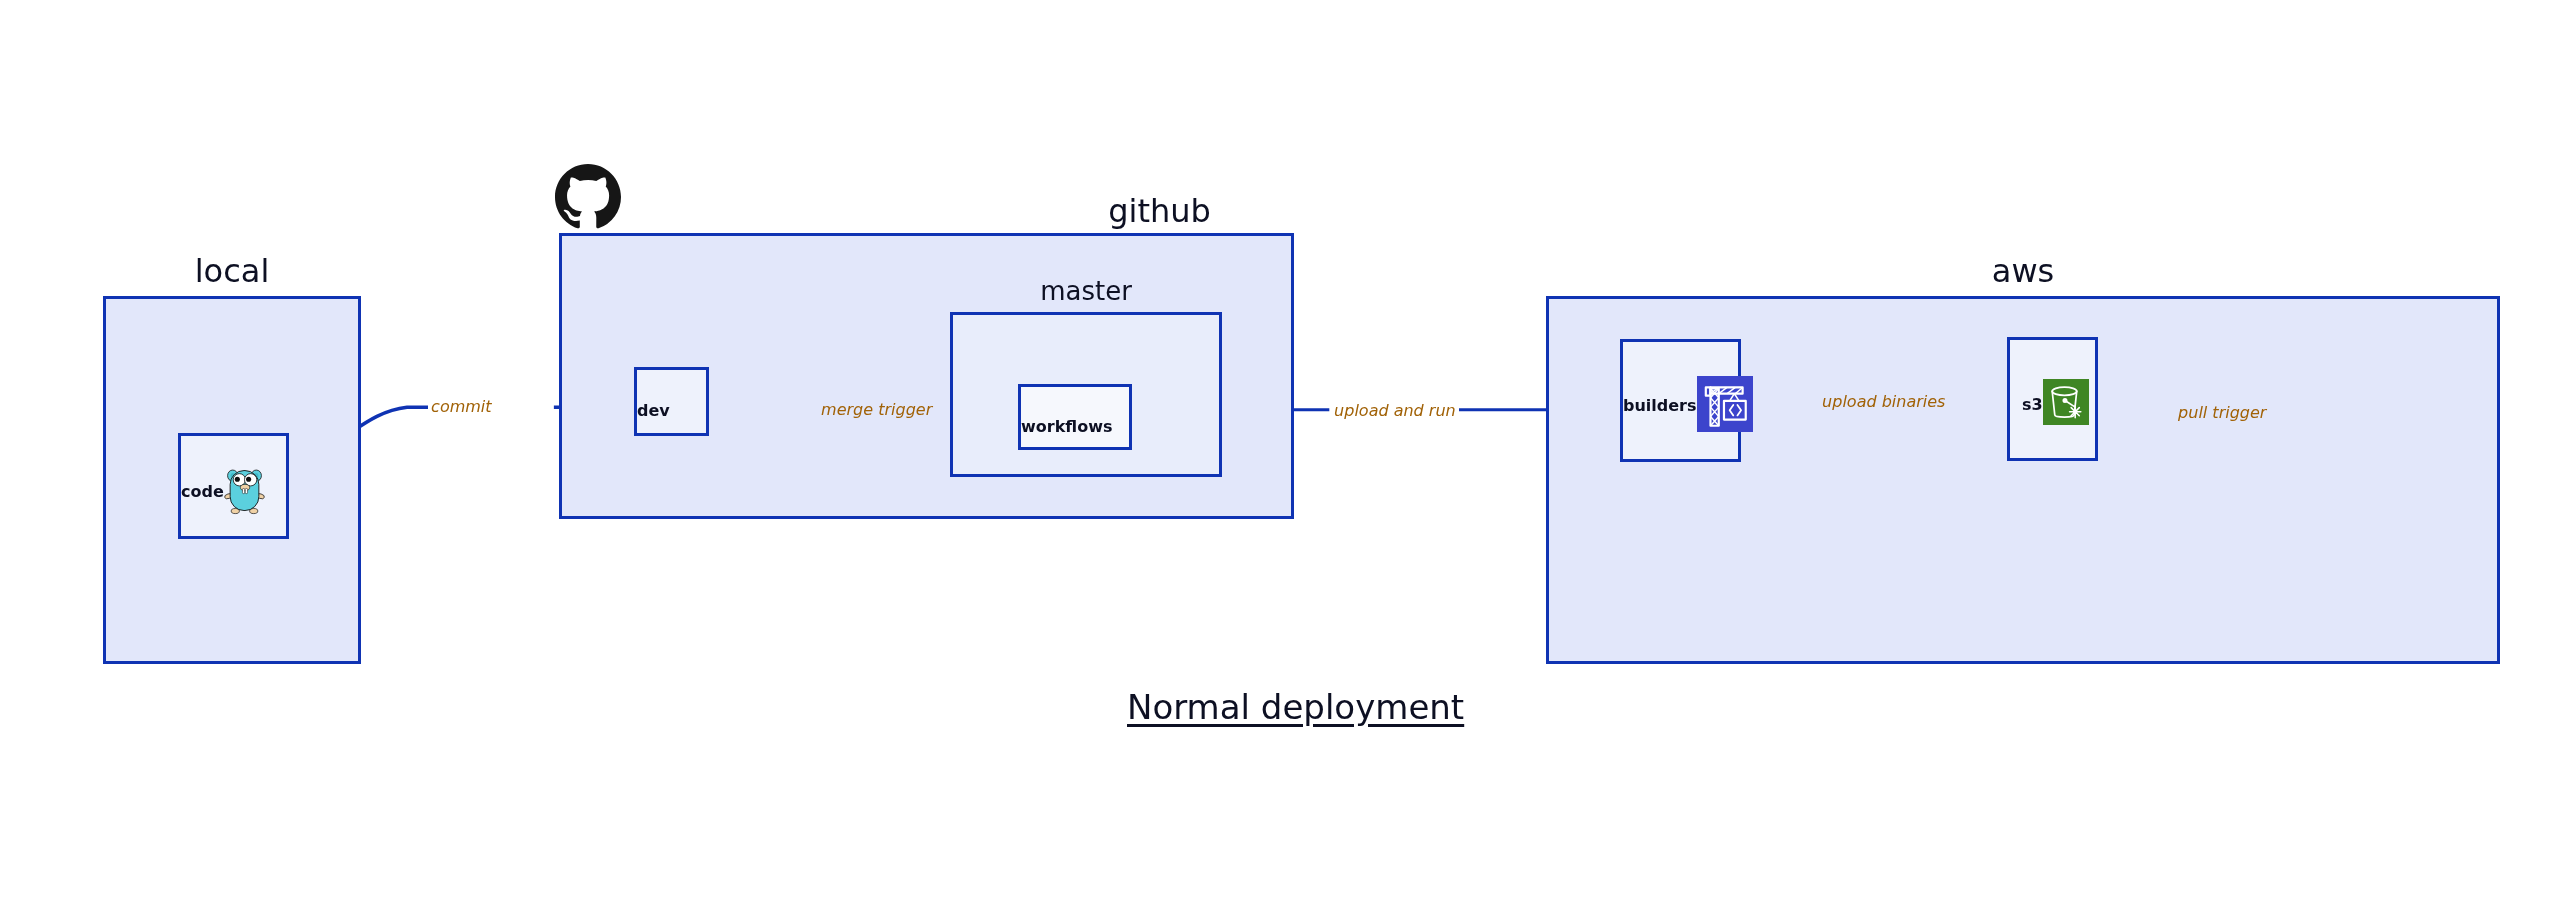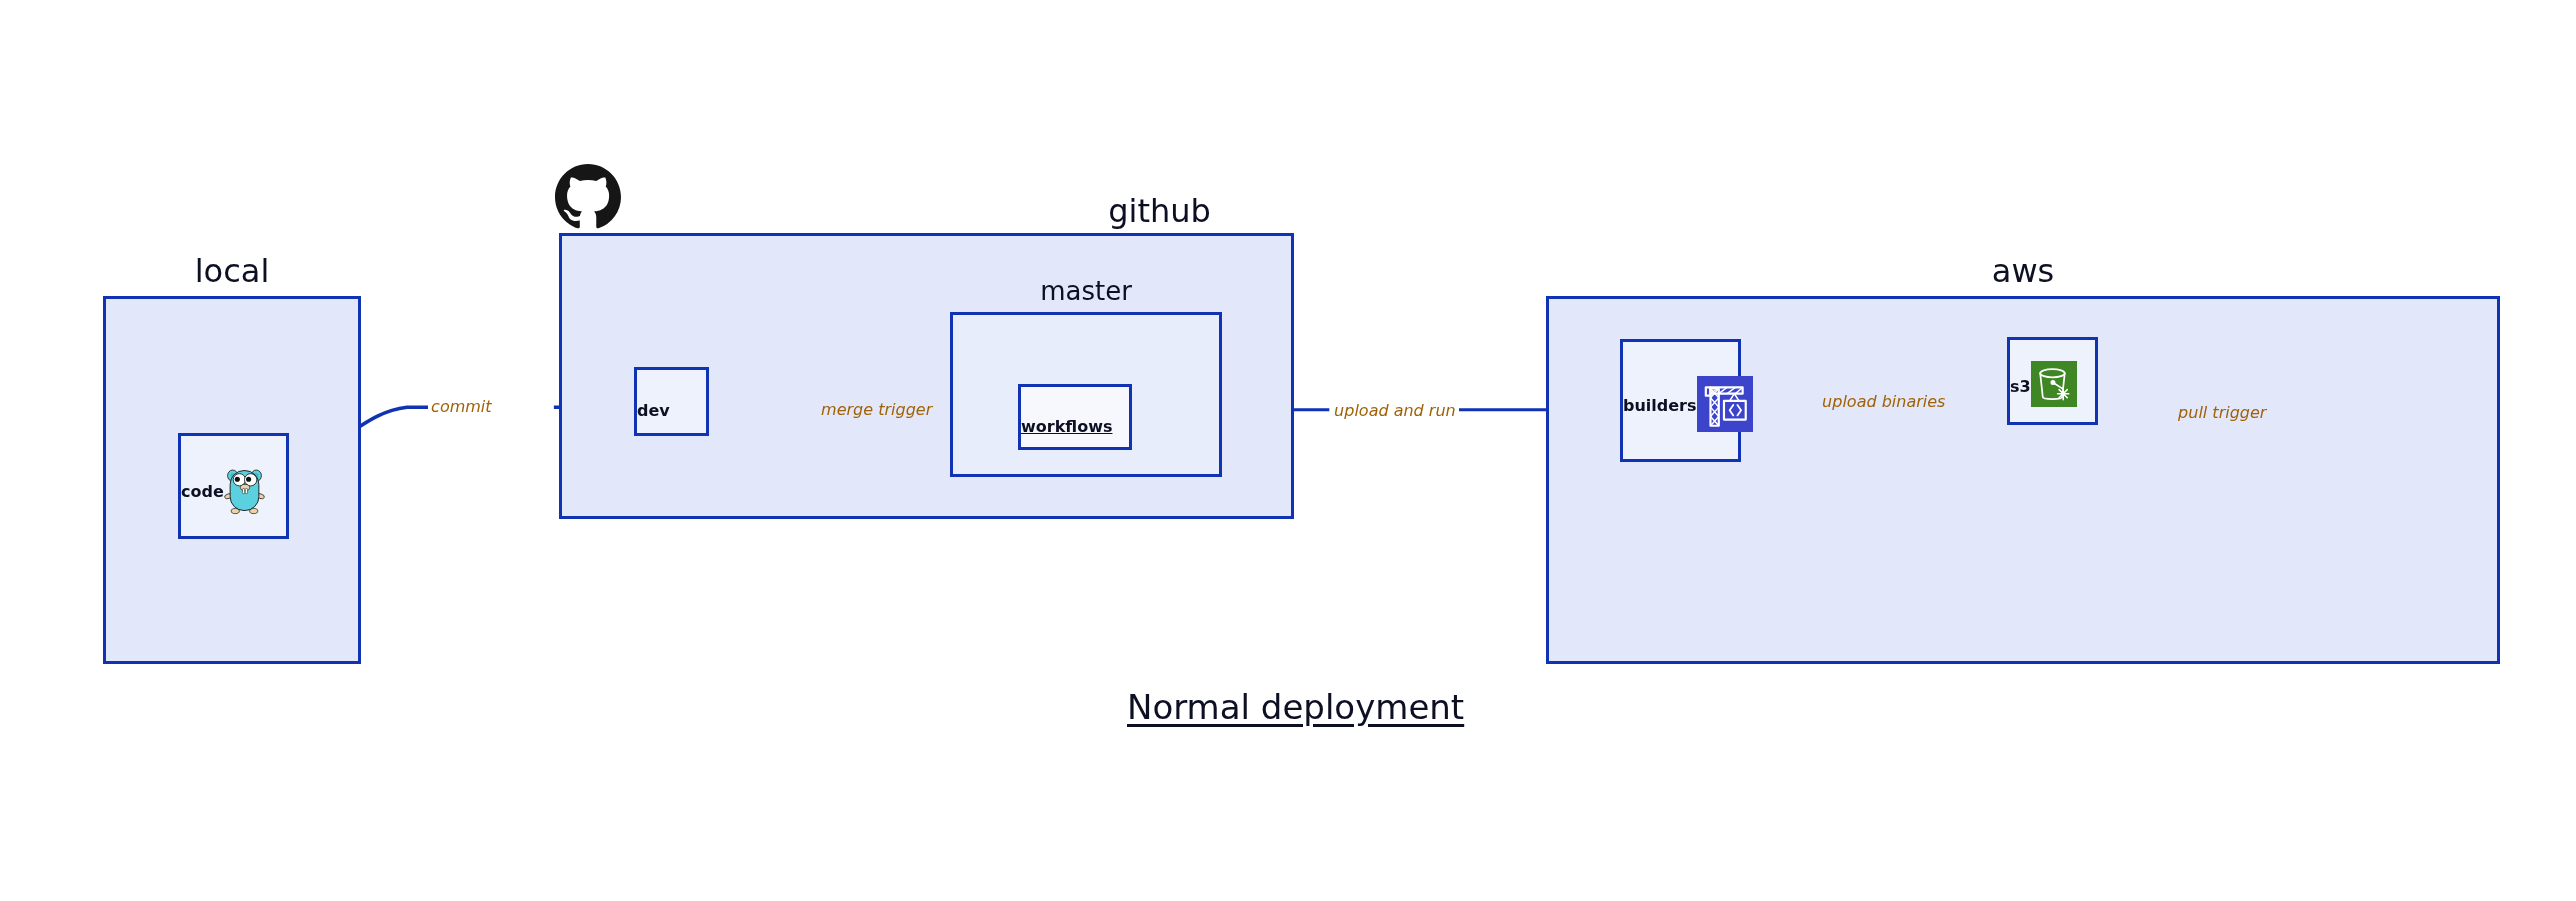--- a/index.html
+++ b/index.html
@@ -194,21 +194,21 @@
   <div class="node" style="left:634px; top:367px; width:75px; height:69px;">
     <span class="node-title" style="margin-top:19.6px;">dev</span>
   </div>
 
   <div class="group-label" style="left:950px; top:278px; width:272px; font-size:26px;">master</div>
 
   <div class="subgroup" style="left:950px; top:312px; width:272px; height:165px;">
   </div>
 
   <div class="node" style="left:1018px; top:384px; width:114px; height:66px; background:#f6f8fd;">
-    <span class="node-title" style="margin-top:20px;text-decoration:underline;">workflows</span>
+    <span class="node-title" style="margin-top:20px;">workflows</span>
   </div>
 
   <div class="edge-label on-blue" style="left:818px; top:401px;text-align:right;">merge trigger</div>
 
   <div class="edge-label on-white" style="left:1331px; top:402px;">upload and run</div>
 
   <div class="group-label" style="left:1546px; top:255px; width:954px;">aws</div>
 
   <div class="group" style="left:1546px; top:296px; width:954px; height:368px;">
   </div>
@@ -230,21 +230,21 @@
 
           <path d="M72 34 L63 48 M72 34 L81 48" stroke-width="3"></path>
 
           <rect x="52" y="48" width="42" height="36"></rect>
           <path d="M70 56 L63 66 L70 76 M78 56 L85 66 L78 76" stroke-width="3.4" stroke-linecap="round"></path>
         </g>
       </svg>
     </span>
   </div>
 
-  <div class="node" style="left:2007px; top:337px; width:91px; height:88px;">
+  <div class="node" style="left:2007px; top:337px; width:91px; height:124px;padding-left:12px;">
     <span class="node-title">s3</span>
     <span class="node-icon">
       <svg width="46" height="46" viewBox="0 0 90 90" xmlns="http://www.w3.org/2000/svg">
         <rect x="0" y="0" width="90" height="90" fill="#3f8624"></rect>
         <g stroke="#ffffff" stroke-width="3.4" fill="none" stroke-linecap="round" stroke-linejoin="round">
           <ellipse cx="42" cy="24" rx="24" ry="8"></ellipse>
           <path d="M18 24 L23 70 C23 76 61 76 61 70 L66 24"></path>
           <path d="M43 42 L63 55"></path>
           <circle cx="43" cy="42" r="3.2" fill="#ffffff"></circle>
         </g>

